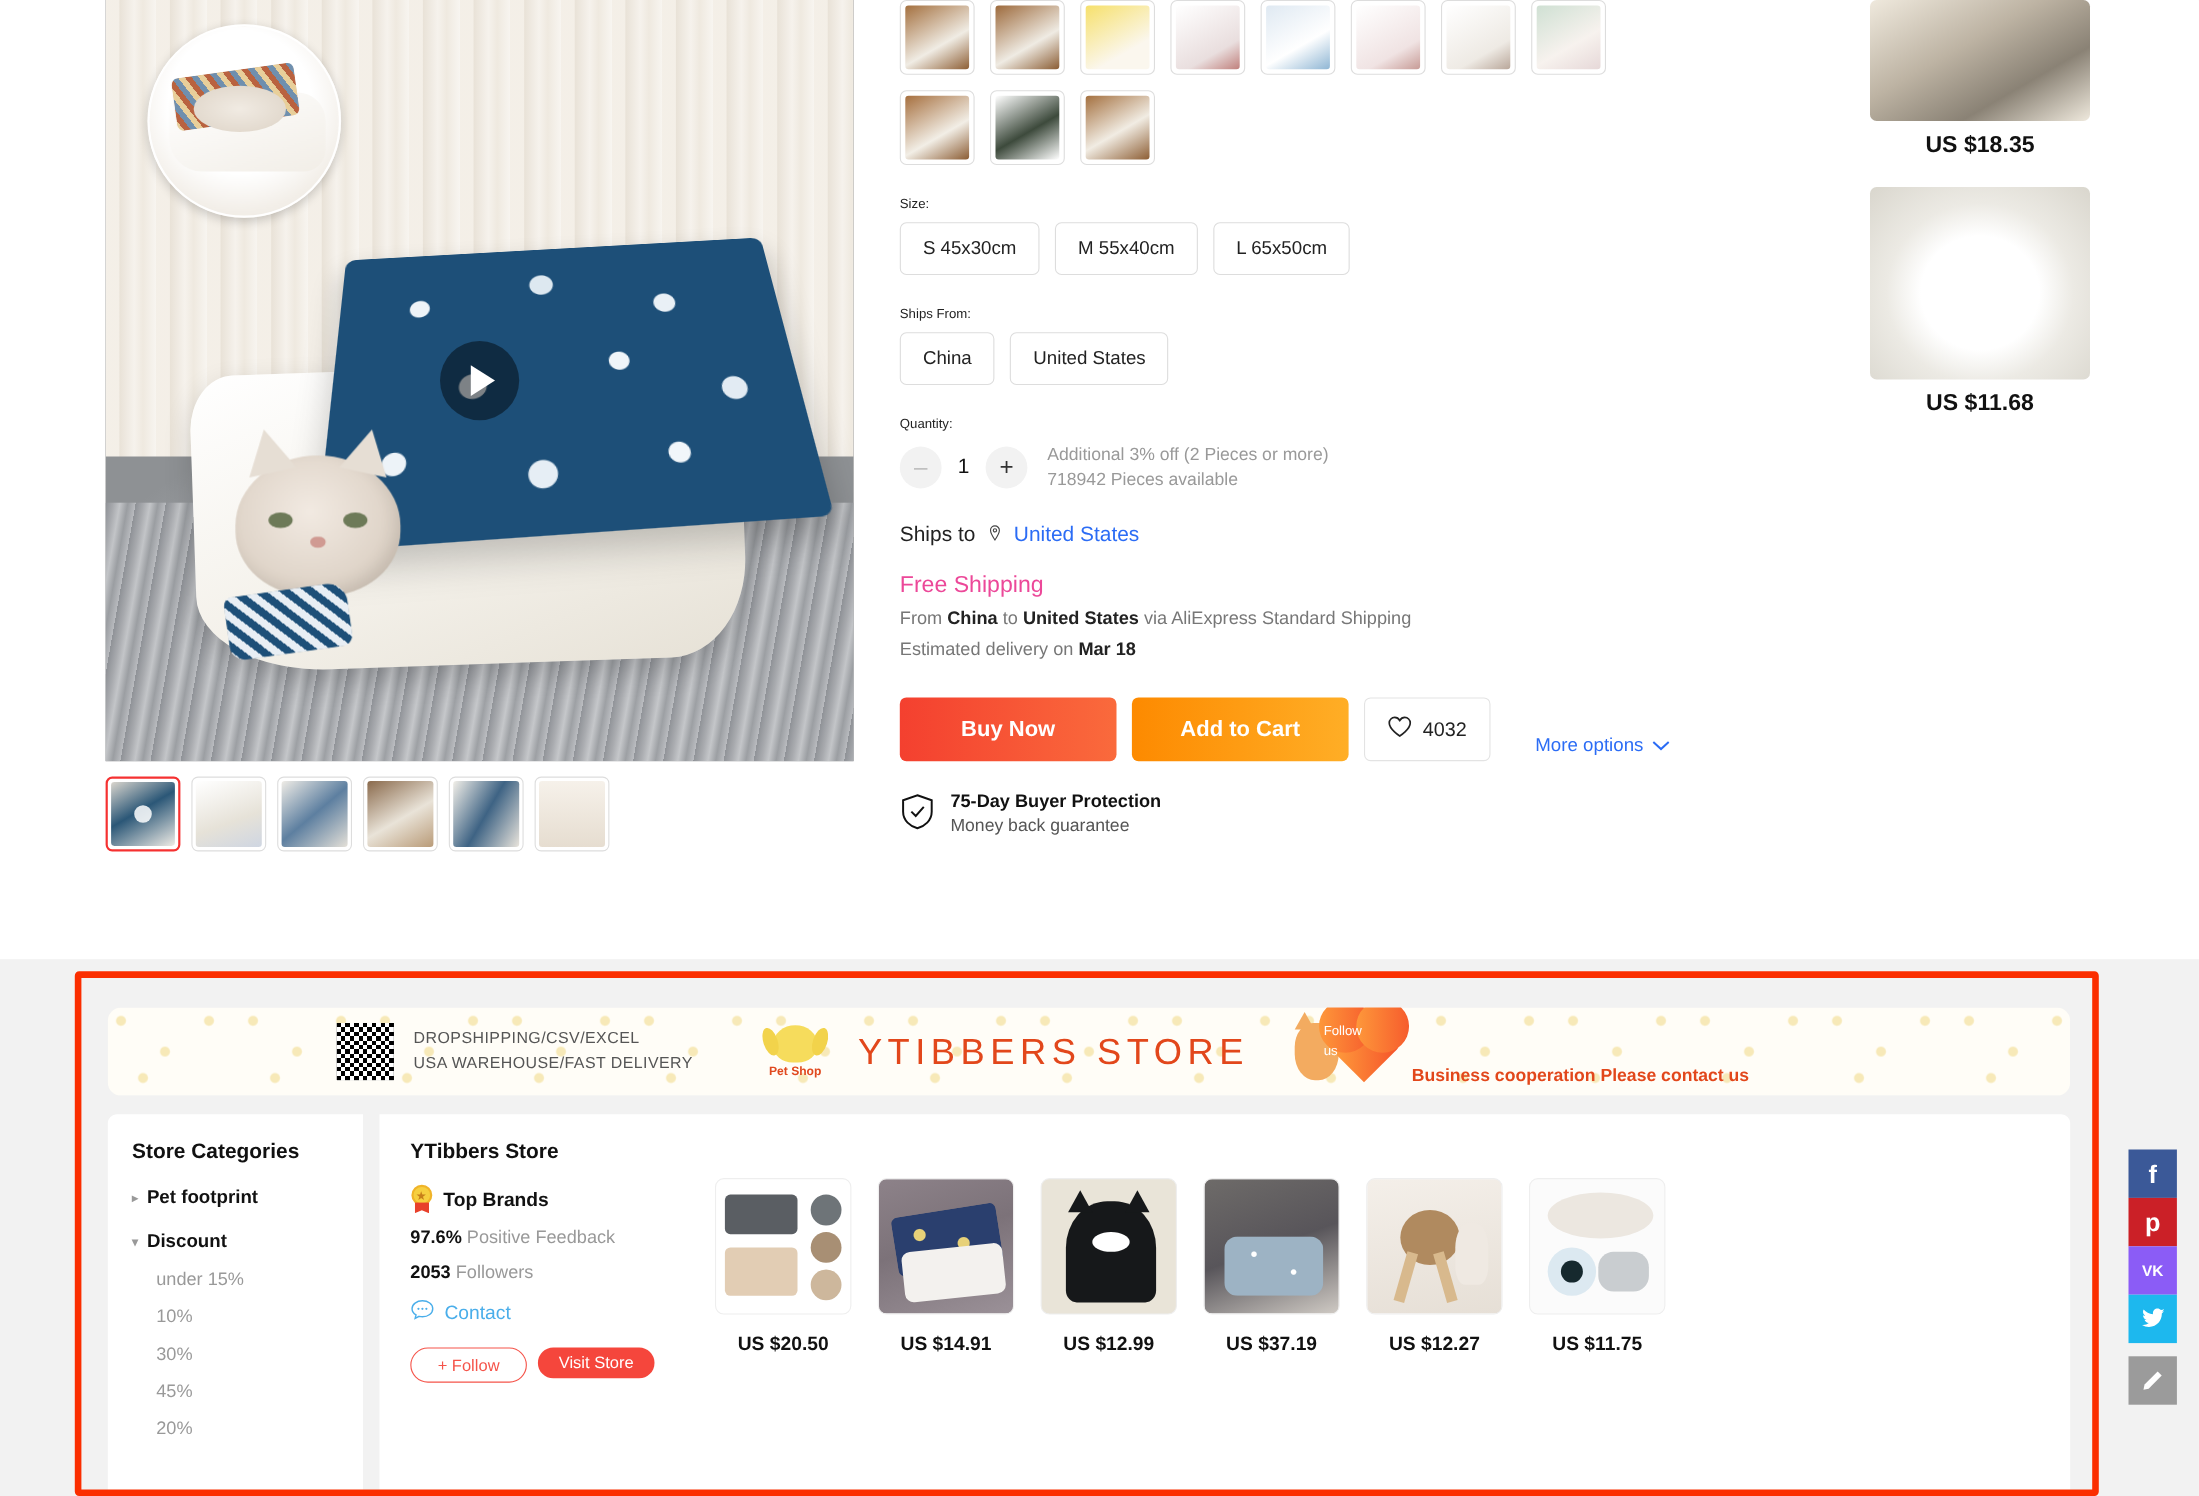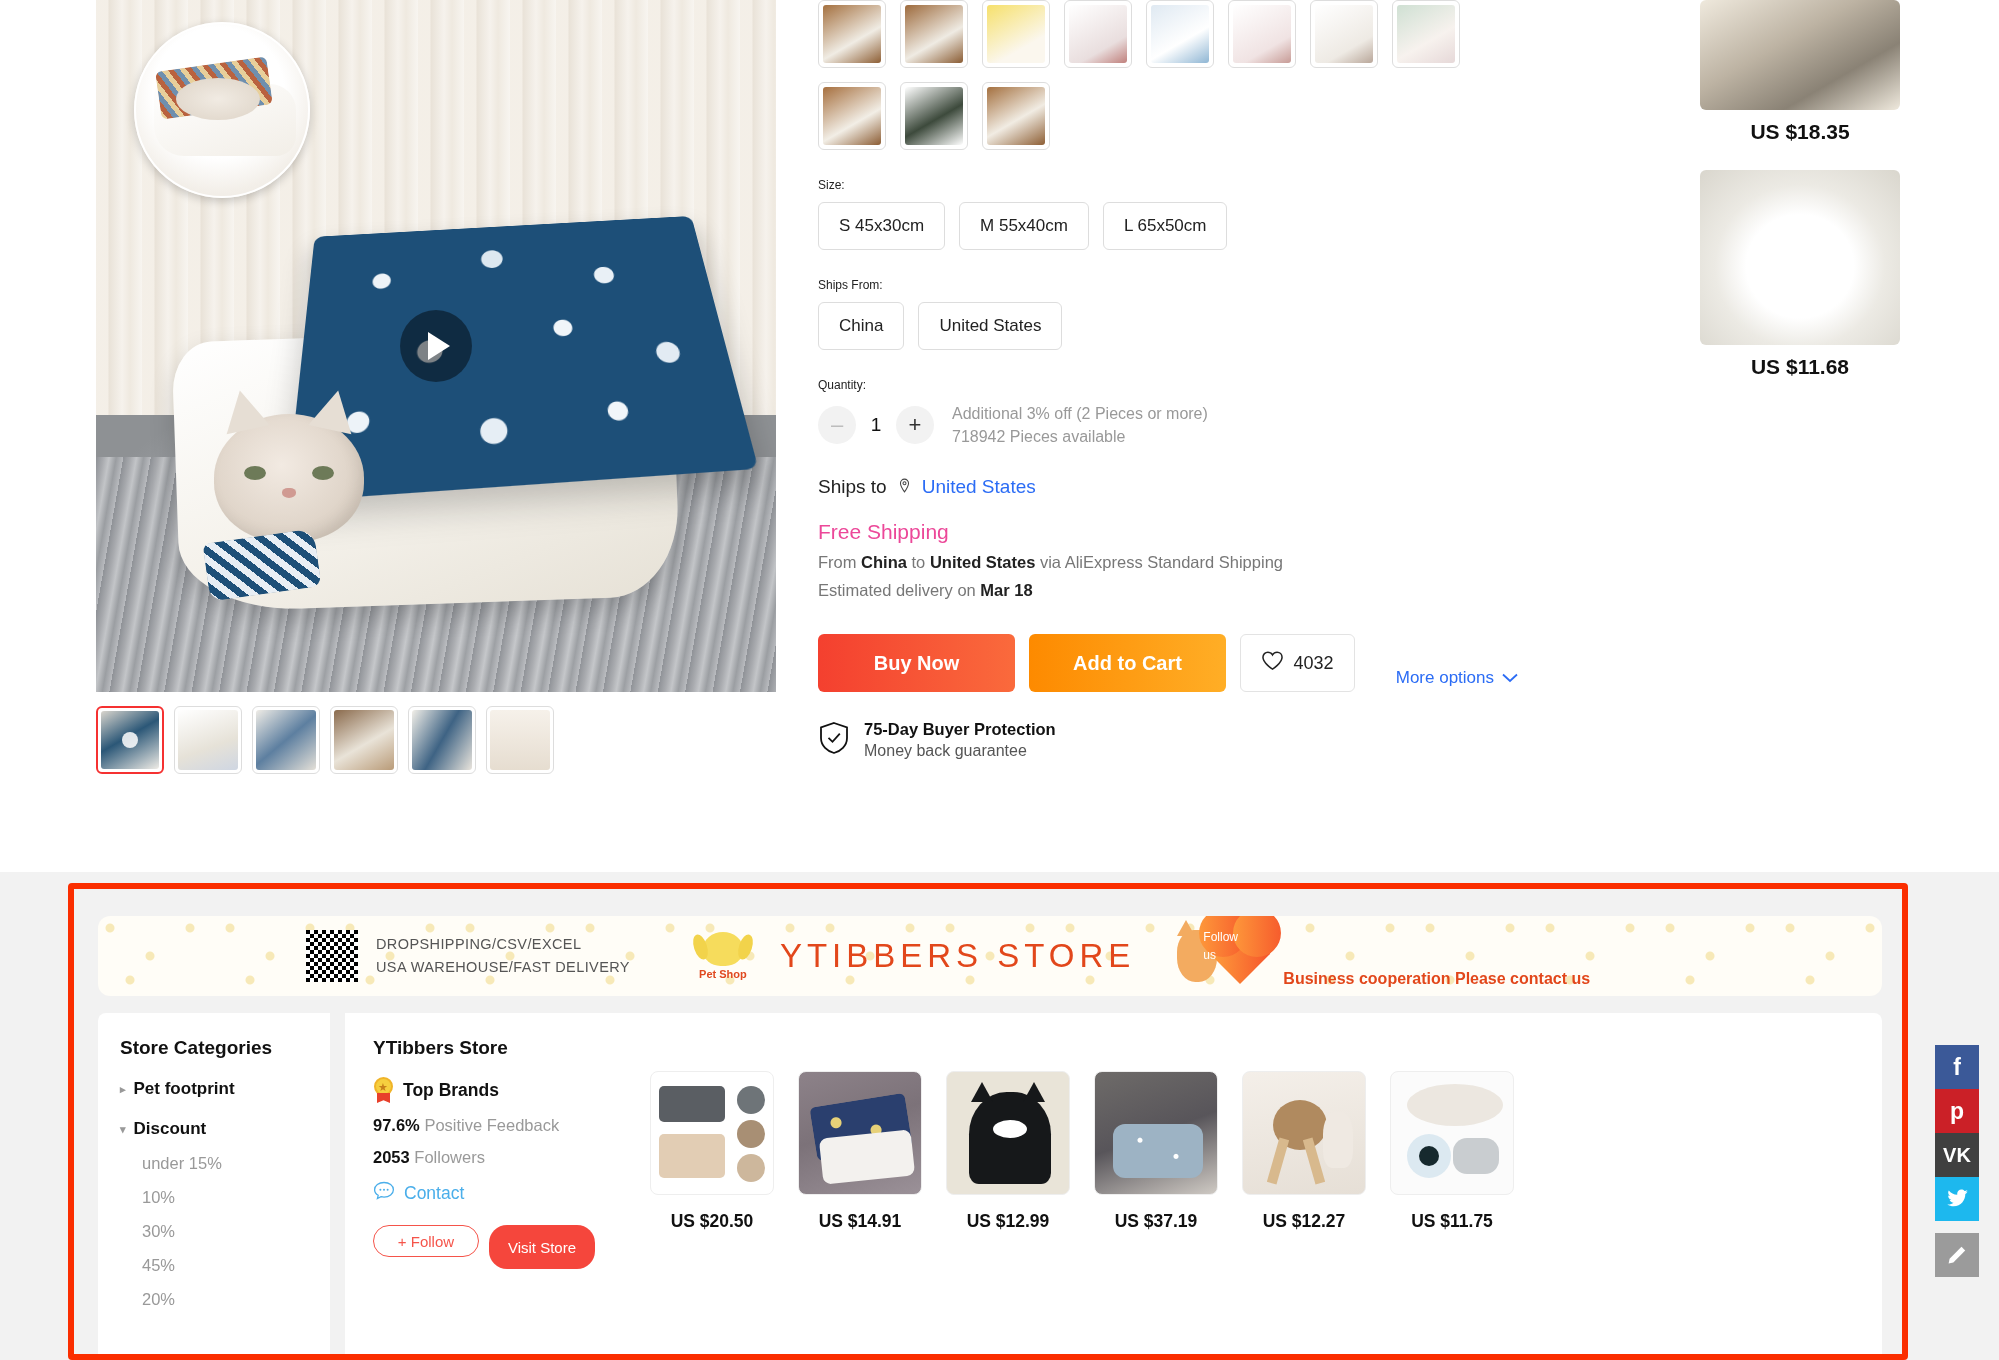--- a/index.html
+++ b/index.html
@@ -216,31 +216,31 @@
   .medal { width:21px;height:26px; position:relative; }
   .medal .circ{ position:absolute;top:0;left:1px;width:19px;height:19px;border-radius:50%;background:#f6cf3f;border:2px solid #f0b429;}
   .medal .star{ position:absolute;top:4px;left:5px;color:#c77f1a;font-size:11px;}
   .medal .rib{ position:absolute;bottom:0;left:4px;width:13px;height:10px;background:#e8402b;clip-path:polygon(0 0,100% 0,100% 100%,50% 72%,0 100%);}
   .badge-txt { font-size:17.5px; font-weight:bold; color:#111; }
   .stat { margin-top:13px; font-size:16.5px; color:#999; }
   .stat b { color:#111; font-weight:bold; }
   .contact { margin-top:14px; display:flex; align-items:center; gap:9px; color:#4aaeea; font-size:17.5px; cursor:pointer; }
   .follow-row { display:flex; gap:10px; margin-top:20px; }
   .btn-follow { width:106px;height:32px;border:1px solid #f5544a;border-radius:18px;background:#fff;color:#f5544a;font-size:15px;cursor:pointer; font-family:"Liberation Sans",sans-serif;}
-  .btn-visit { width:106px;height:44px;border:none;border-radius:18px;background:#f5463c;color:#fff;font-size:15px;cursor:pointer; font-family:"Liberation Sans",sans-serif;}
+  .btn-visit { width:106px;height:28px;border:none;border-radius:18px;background:#f5463c;color:#fff;font-size:15px;cursor:pointer; font-family:"Liberation Sans",sans-serif;}
 
   .prod-grid { position:absolute; left:265px; top:58px; display:flex; gap:24px;margin-left:40px; }
   .pcard { width:124px; cursor:pointer; }
   .pcard .pimg { width:124px;height:124px;border-radius:8px;border:1px solid #eee; overflow:hidden; position:relative; background:#fff;}
   .pcard .pprice { text-align:center; font-size:17.5px; font-weight:bold; color:#111; margin-top:16px; }
 
   
   .social { position:absolute; right:20px; top:1045px; width:44px; z-index:50;}
   .sbtn { width:44px;height:44px;display:flex;align-items:center;justify-content:center;color:#fff;font-size:23px;font-weight:bold;cursor:pointer;}
-  .s-fb{background:#3b5998;} .s-pin{background:#cb2027;} .s-vk{background:#404040;font-size:20px;}
+  .s-fb{background:#3b5998;} .s-pin{background:#cb2027;} .s-vk{background:#8b5cf6;font-size:14px;}
   .s-tw{background:#1db8ee;} .s-edit{background:#9b9b9b;margin-top:12px;font-size:18px;}
 
   .topline { position:absolute; left:0; top:0; width:1999px; height:1px; background:#e9e9e9; }
 </style>
 </head>
 <body>
 
 <div class="page">
   <div class="topline"></div>
 

